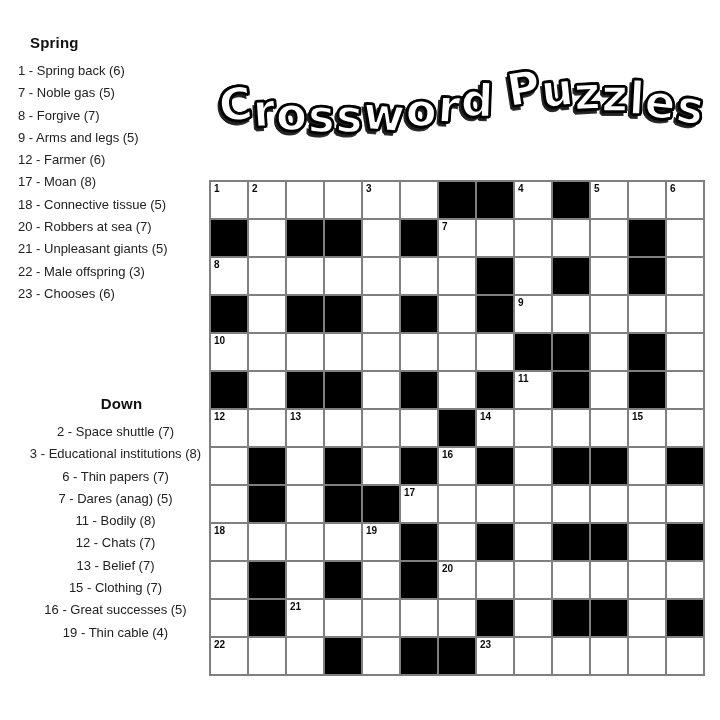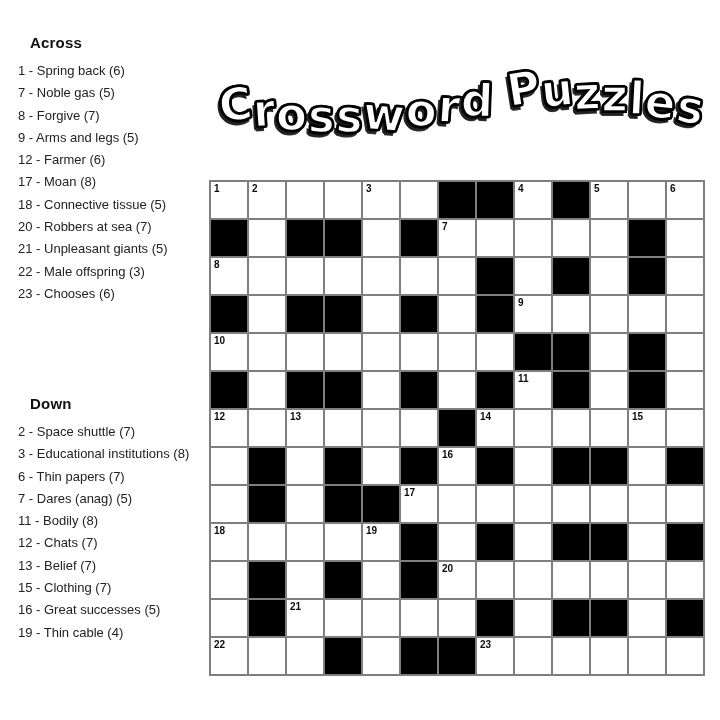--- a/index.html
+++ b/index.html
@@ -8,21 +8,21 @@
     background: #ffffff;
     font-family: "Liberation Sans", sans-serif;
     position: relative;
     overflow: hidden;
     color: #1c1c1c;
   }
 
   
   .clue-section { position: absolute; left: 18px; width: 195px; }
   .clue-section.across { top: 34px; }
-  .clue-section.down  { top: 395px; }
+  .clue-section.down  { top: 395px; text-align: center; }
   .clue-heading {
     font-size: 15px; font-weight: bold; color: #111;
     margin: 0 0 9px 12px; letter-spacing: 0.2px;
   }
   ul.clue-list { list-style: none; margin: 0; padding: 0; }
   ul.clue-list li {
     font-size: 13px; line-height: 22.3px;
     white-space: nowrap; color: #222;
   }
 
@@ -68,21 +68,21 @@
     font-size: 10px; font-weight: bold; color: #0a0a0a;
     line-height: 11px;
   }
 </style>
 </head>
 <body>
 
 <div class="title-wrap"><span class="title-letter" style="transform: translateY(6px) rotate(-7deg);">C</span><span class="title-letter" style="transform: translateY(12px) rotate(-4deg);">r</span><span class="title-letter" style="transform: translateY(16px) rotate(-1deg);">o</span><span class="title-letter" style="transform: translateY(18px) rotate(1deg);">s</span><span class="title-letter" style="transform: translateY(18px) rotate(3deg);">s</span><span class="title-letter" style="transform: translateY(16px) rotate(5deg);">w</span><span class="title-letter" style="transform: translateY(12px) rotate(5deg);">o</span><span class="title-letter" style="transform: translateY(8px) rotate(4deg);">r</span><span class="title-letter" style="transform: translateY(2px) rotate(2deg);">d</span><span class="title-letter space" style="transform: translateY(0px) rotate(0deg);"> </span><span class="title-letter" style="transform: translateY(-10px) rotate(-9deg);">P</span><span class="title-letter" style="transform: translateY(-8px) rotate(-6deg);">u</span><span class="title-letter" style="transform: translateY(-5px) rotate(-3deg);">z</span><span class="title-letter" style="transform: translateY(-3px) rotate(0deg);">z</span><span class="title-letter" style="transform: translateY(0px) rotate(3deg);">l</span><span class="title-letter" style="transform: translateY(4px) rotate(6deg);">e</span><span class="title-letter" style="transform: translateY(9px) rotate(9deg);">s</span></div>
 
 <div class="clue-section across">
-  <div class="clue-heading">Across</div>
+  <div class="clue-heading">Spring</div>
   <ul class="clue-list">
       <li>1 - Spring back (6)</li>
       <li>7 - Noble gas (5)</li>
       <li>8 - Forgive (7)</li>
       <li>9 - Arms and legs (5)</li>
       <li>12 - Farmer (6)</li>
       <li>17 - Moan (8)</li>
       <li>18 - Connective tissue (5)</li>
       <li>20 - Robbers at sea (7)</li>
       <li>21 - Unpleasant giants (5)</li>

